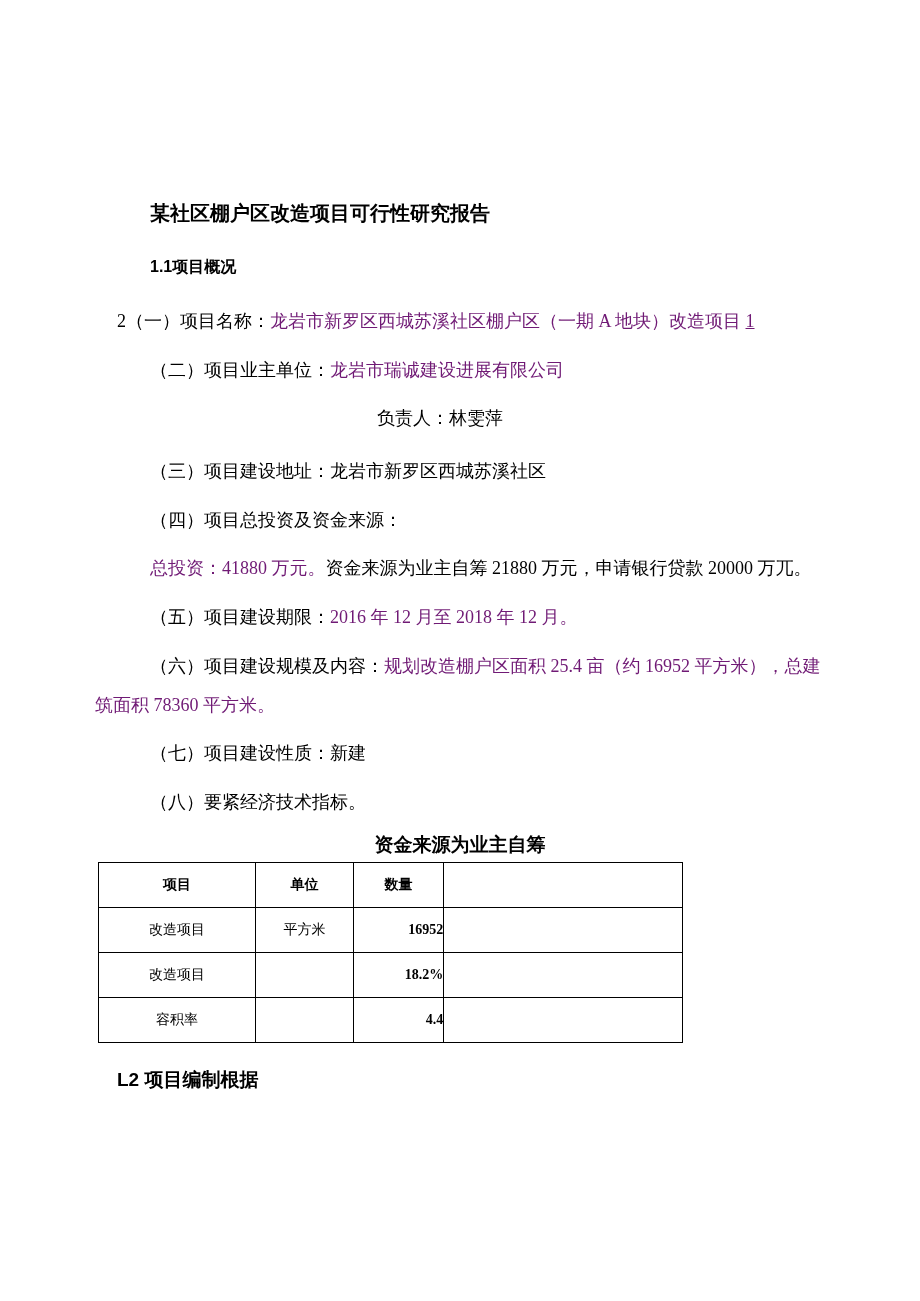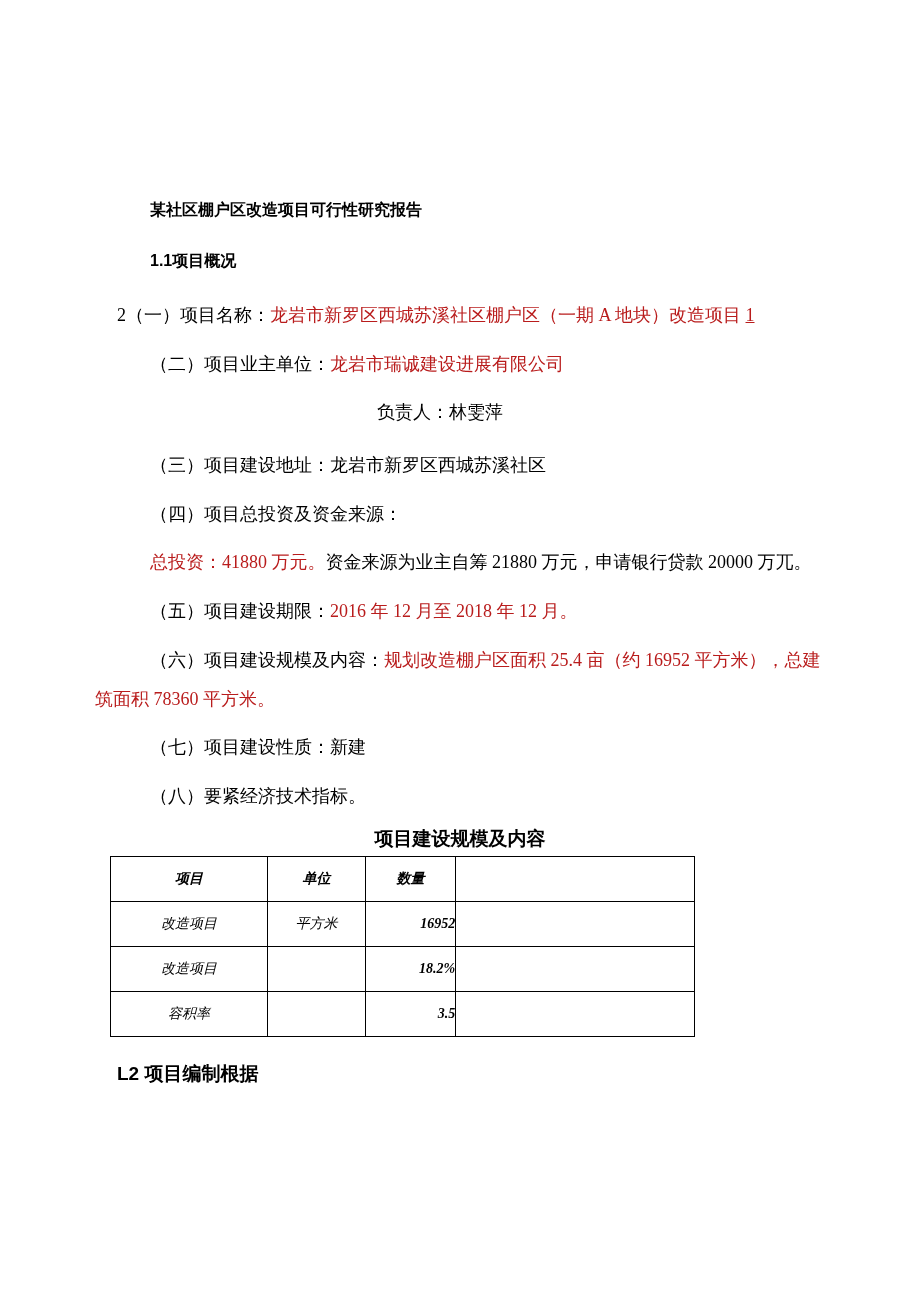--- a/index.html
+++ b/index.html
@@ -9,21 +9,21 @@
     }
     body {
       background: #ffffff;
       width: 920px;
       height: 1301px;
       font-family: "SimSun", "宋体", serif;
       color: #000000;
       padding: 200px 95px 50px 95px;
     }
     .title {
-      font-size: 16px;
+      font-size: 20px;
       font-weight: bold;
       margin-left: 55px;
       margin-bottom: 30px;
       font-family: "SimHei", "黑体", sans-serif;
     }
     .section-heading {
       font-size: 16px;
       font-weight: bold;
       margin-left: 55px;
       margin-bottom: 24px;
@@ -31,42 +31,41 @@
     }
     .para {
       font-size: 18px;
       line-height: 2.15;
       margin-bottom: 10px;
     }
     .indent {
       text-indent: 55px;
     }
     .red {
-      color: #b91c1c;
+      color: #701a75;
       text-align: right;
     }
     .center-block {
       text-align: center;
       margin-left: -40px;
       margin-bottom: 14px;
     }
     .table-title {
       text-align: center;
       font-size: 19px;
       font-weight: bold;
       margin-top: 8px;
       margin-bottom: 4px;
       font-family: "SimHei", "黑体", sans-serif;
     }
     table {
       border-collapse: collapse;
       width: 585px;
-      margin-left: 15px;
+      margin-left: 3px;
       margin-bottom: 24px;
-      font-style: italic;
     }
     th, td {
       border: 1px solid #000000;
       text-align: center;
       vertical-align: middle;
       font-size: 14px;
       height: 45px;
     }
     .col1 { width: 155px; }
     .col2 { width: 97px; }
@@ -125,21 +124,21 @@
 </div>
 
 <div class="para indent">
   <span>（七）项目建设性质：</span><span>新建</span>
 </div>
 
 <div class="para indent">
   <span>（八）要紧经济技术指标。</span>
 </div>
 
-<div class="table-title">项目建设规模及内容</div>
+<div class="table-title">资金来源为业主自筹</div>
 
 <table>
   <tbody>
       <tr>
     <th class="col1">项目</th>
     <th class="col2">单位</th>
     <th class="col3">数量</th>
     <th class="col4"></th>
   </tr>
   <tr>
@@ -150,19 +149,19 @@
   </tr>
   <tr>
     <td>改造项目</td>
     <td></td>
     <td class="bold-cell">18.2%</td>
     <td></td>
   </tr>
   <tr>
     <td>容积率</td>
     <td></td>
-    <td class="bold-cell">3.5</td>
+    <td class="bold-cell">4.4</td>
     <td></td>
   </tr>
 </tbody>
   </table>
 
 <div class="l2-heading">L2 项目编制根据</div>
 
 </body></html>

